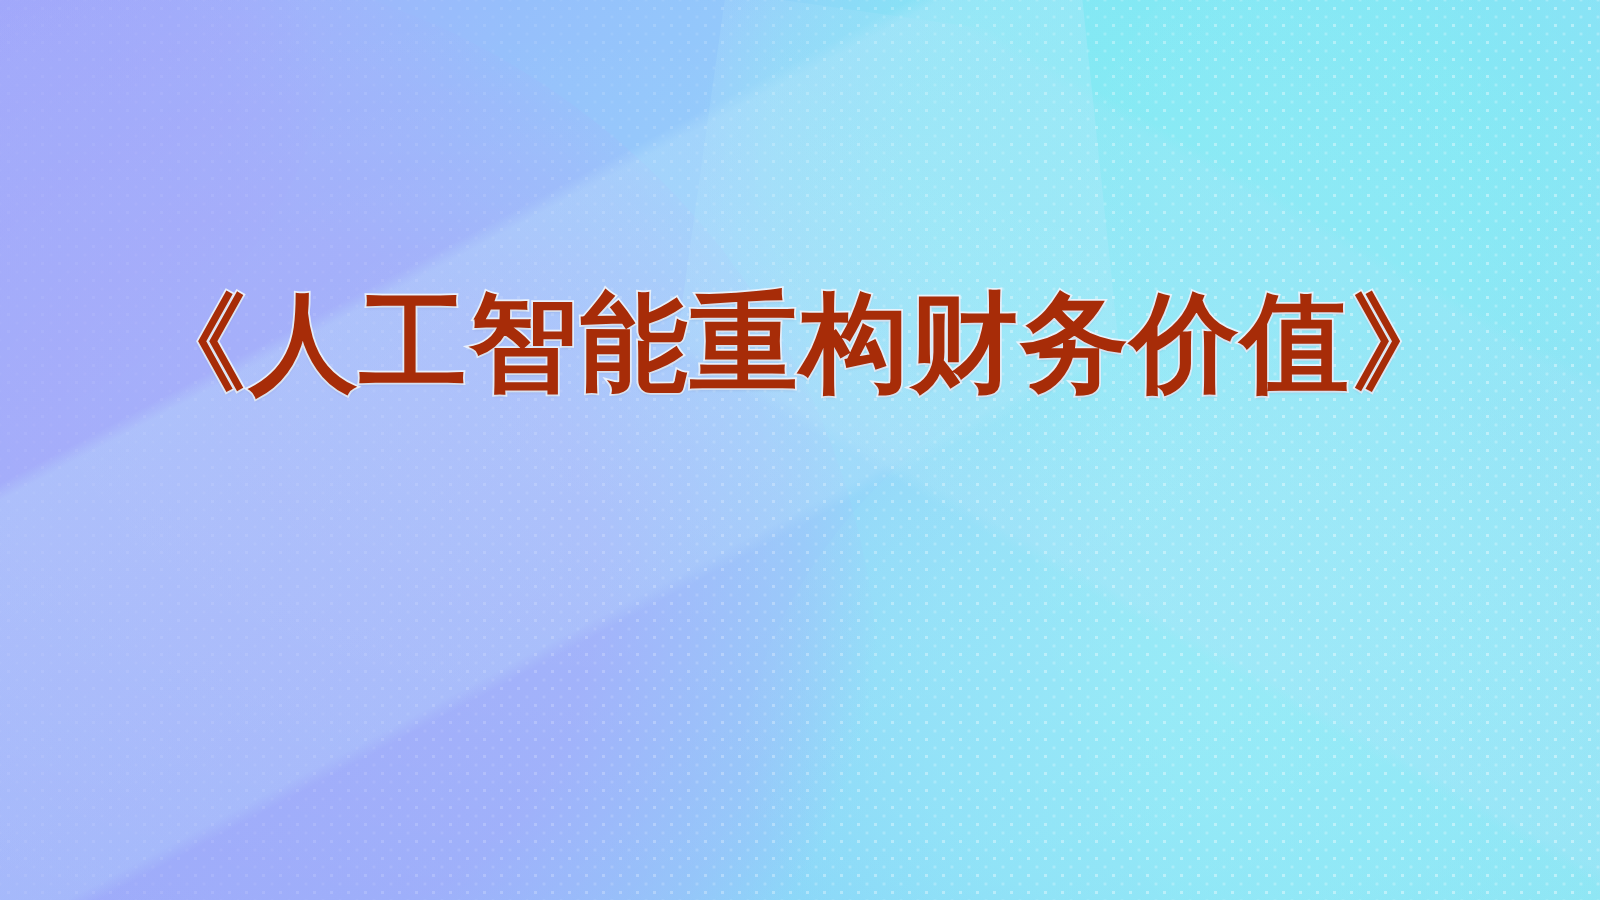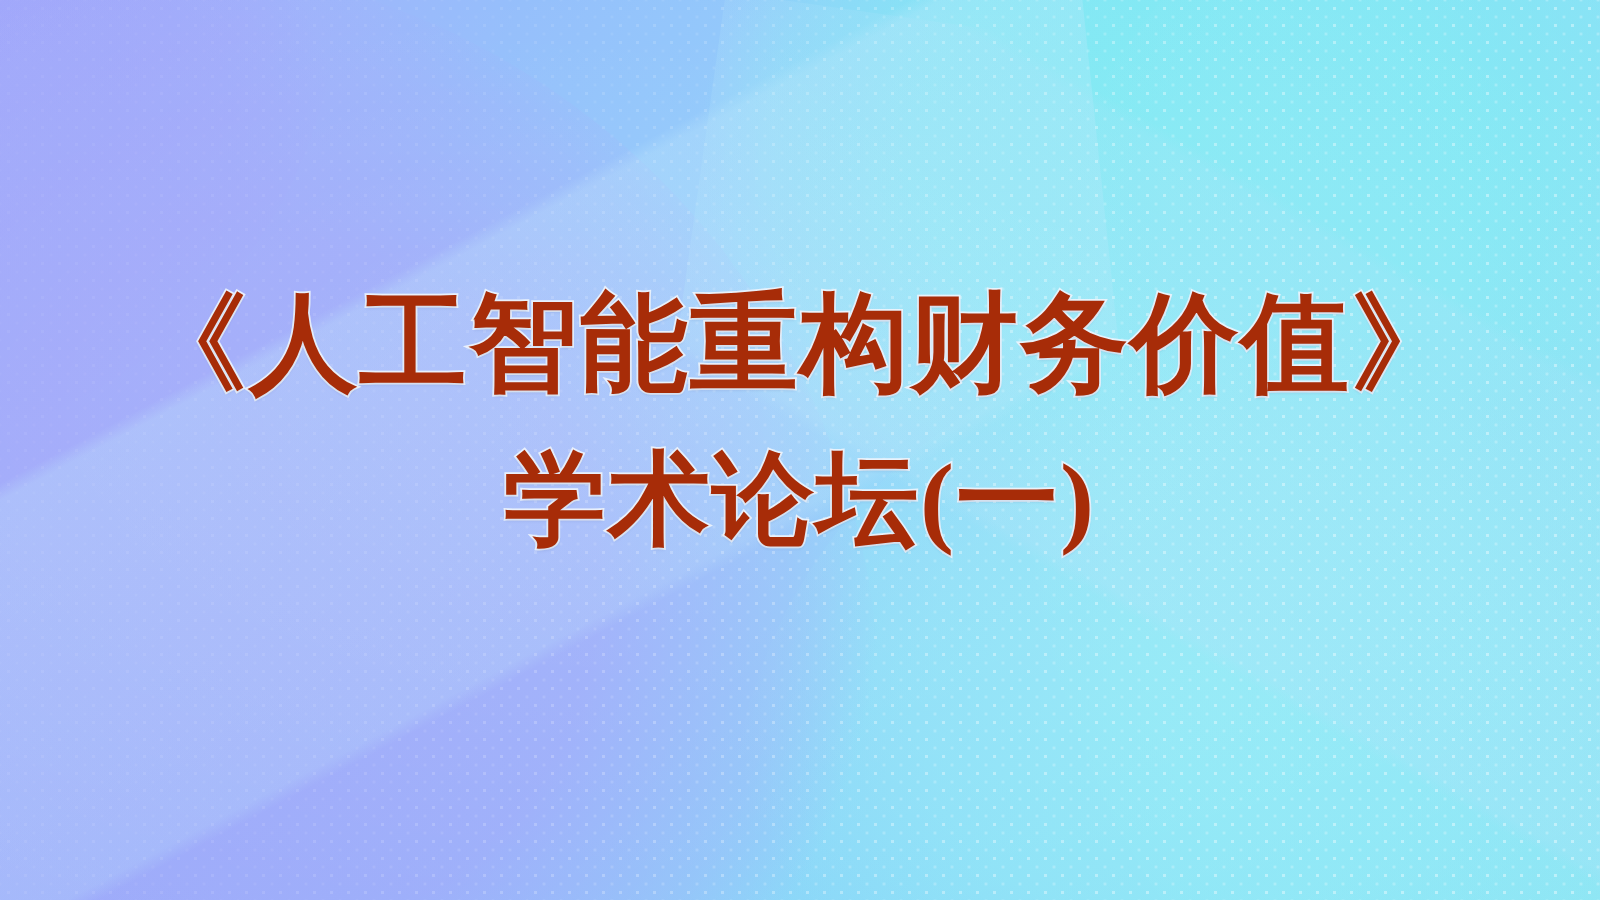--- a/index.html
+++ b/index.html
@@ -215,16 +215,15 @@
     <div class="blob-aqua-br"></div>
     <div class="blob-purple"></div>
     <div class="wedge-a"></div>
     <div class="wedge-b"></div>
   </div>
   <div class="bg-layer bg-dots"></div>
   <div class="bg-layer bg-soft"></div>
 
   <div id="title-block">
     <div class="title-line title-main">《人工智能重构财务价值》</div>
-    <div class="title-line title-sub">学术论坛(一)</div>
   </div>
 
 </div>
 
 </body></html>

